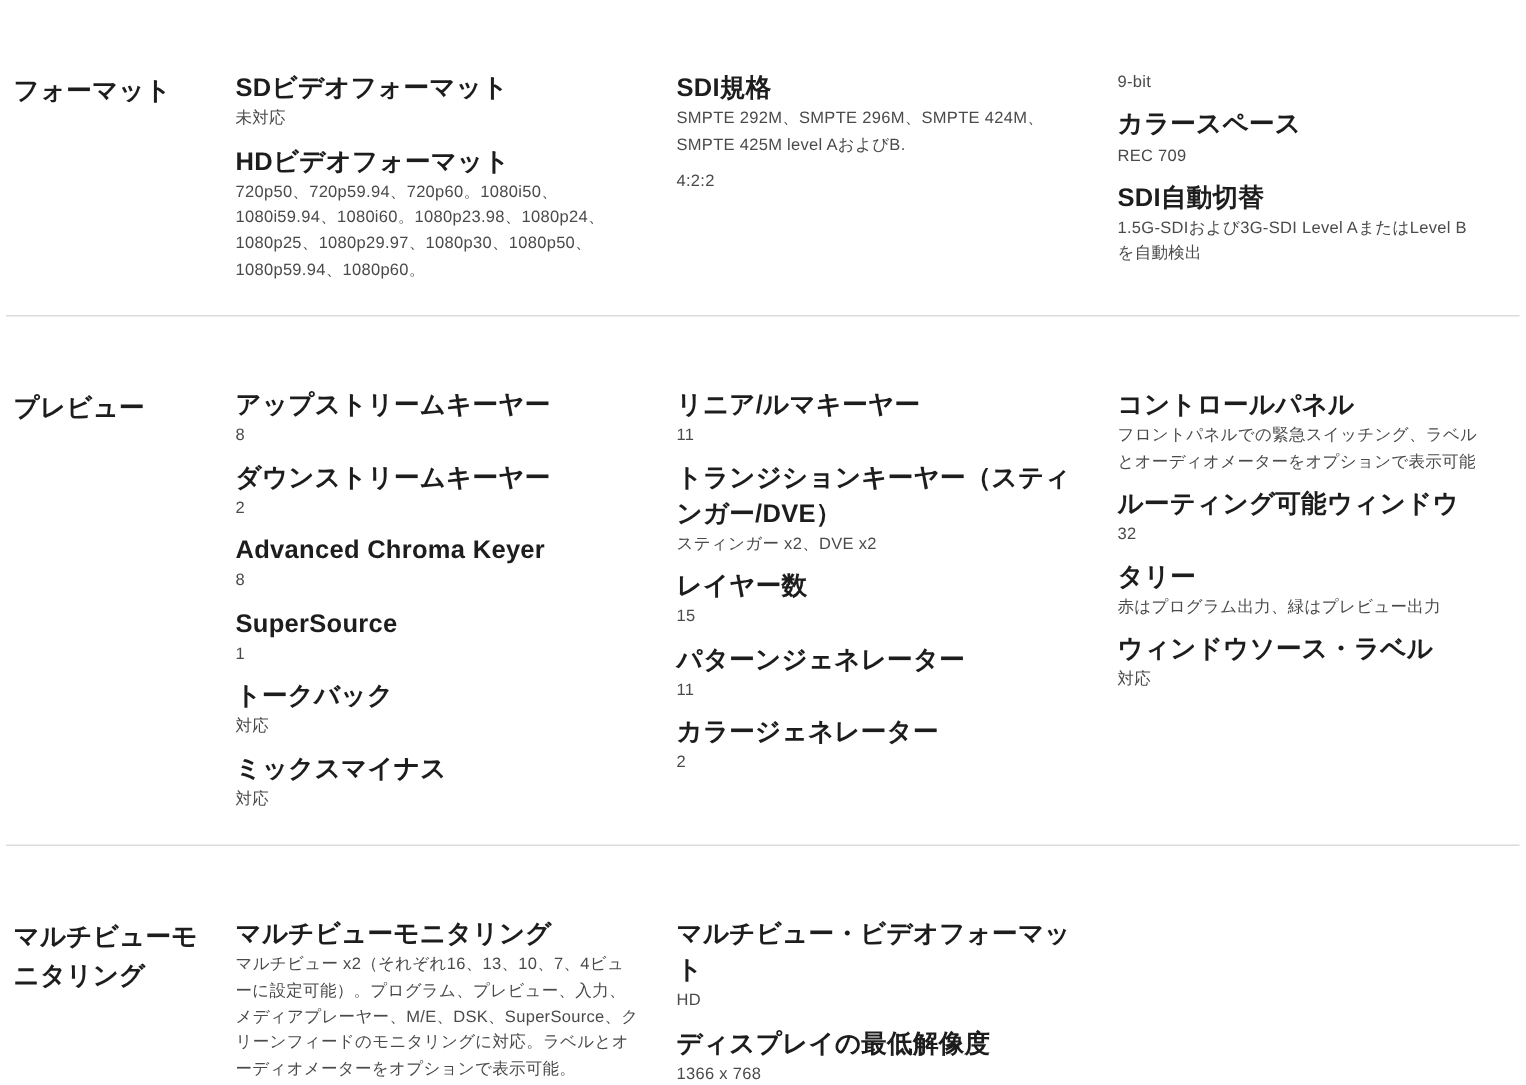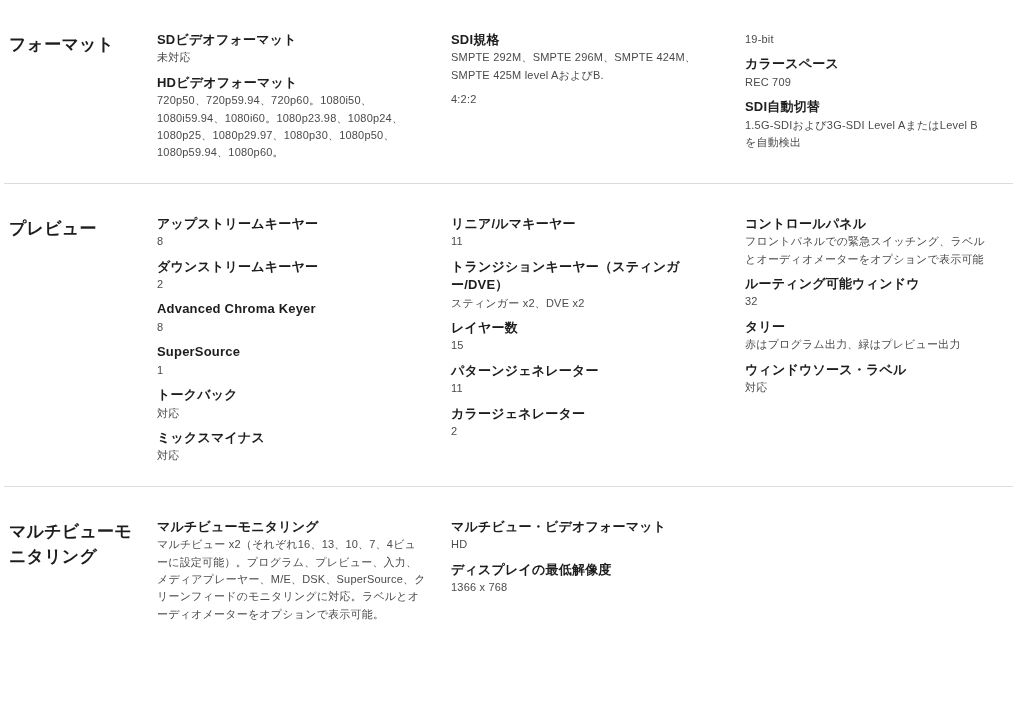--- a/index.html
+++ b/index.html
@@ -12,37 +12,37 @@
   *{box-sizing:border-box;margin:0;padding:0;}
   html,body{background:var(--bg);}
   body{
     width:1017px;height:723px;overflow:hidden;
     font-family:"Liberation Sans","DejaVu Sans",sans-serif;
   }
   .page{width:1017px;height:723px;background:var(--bg);}
   .spec-section{
     display:grid;
     grid-template-columns:148px 294px 294px 1fr;
-    margin:0 4px;
+    margin:16px 4px;
     padding:31px 0 14px 5px;
   }
   .spec-section.has-divider{border-bottom:1px solid var(--divider);}
   .section-title{
     font-size:17px;
     font-weight:700;
     color:var(--title-color);
     line-height:1.5;
     width:134px;
     letter-spacing:.2px;
     padding-top:1px;
   }
   .col{padding-right:24px;}
   .field{margin-bottom:7px;}
   .field-label{
-    font-size:13px;
+    font-size:17px;
     font-weight:700;
     color:var(--label-color);
     line-height:1.42;
     letter-spacing:.2px;
   }
   .field-value{
     font-size:11px;
     font-weight:400;
     color:var(--value-color);
     line-height:1.58;
@@ -72,21 +72,21 @@
     <div class="field-label">SDI規格</div>
     <div class="field-value">SMPTE 292M、SMPTE 296M、SMPTE 424M、SMPTE 425M level AおよびB.</div>
   </div>
 
   <div class="field">
     <div class="field-value">4:2:2</div>
   </div>
 </div>
     <div class="col col-3">
   <div class="field">
-    <div class="field-value">19-bit</div>
+    <div class="field-value">9-bit</div>
   </div>
 
   <div class="field">
     <div class="field-label">カラースペース</div>
     <div class="field-value">REC 709</div>
   </div>
 
   <div class="field">
     <div class="field-label">SDI自動切替</div>
     <div class="field-value">1.5G-SDIおよび3G-SDI Level AまたはLevel Bを自動検出</div>

